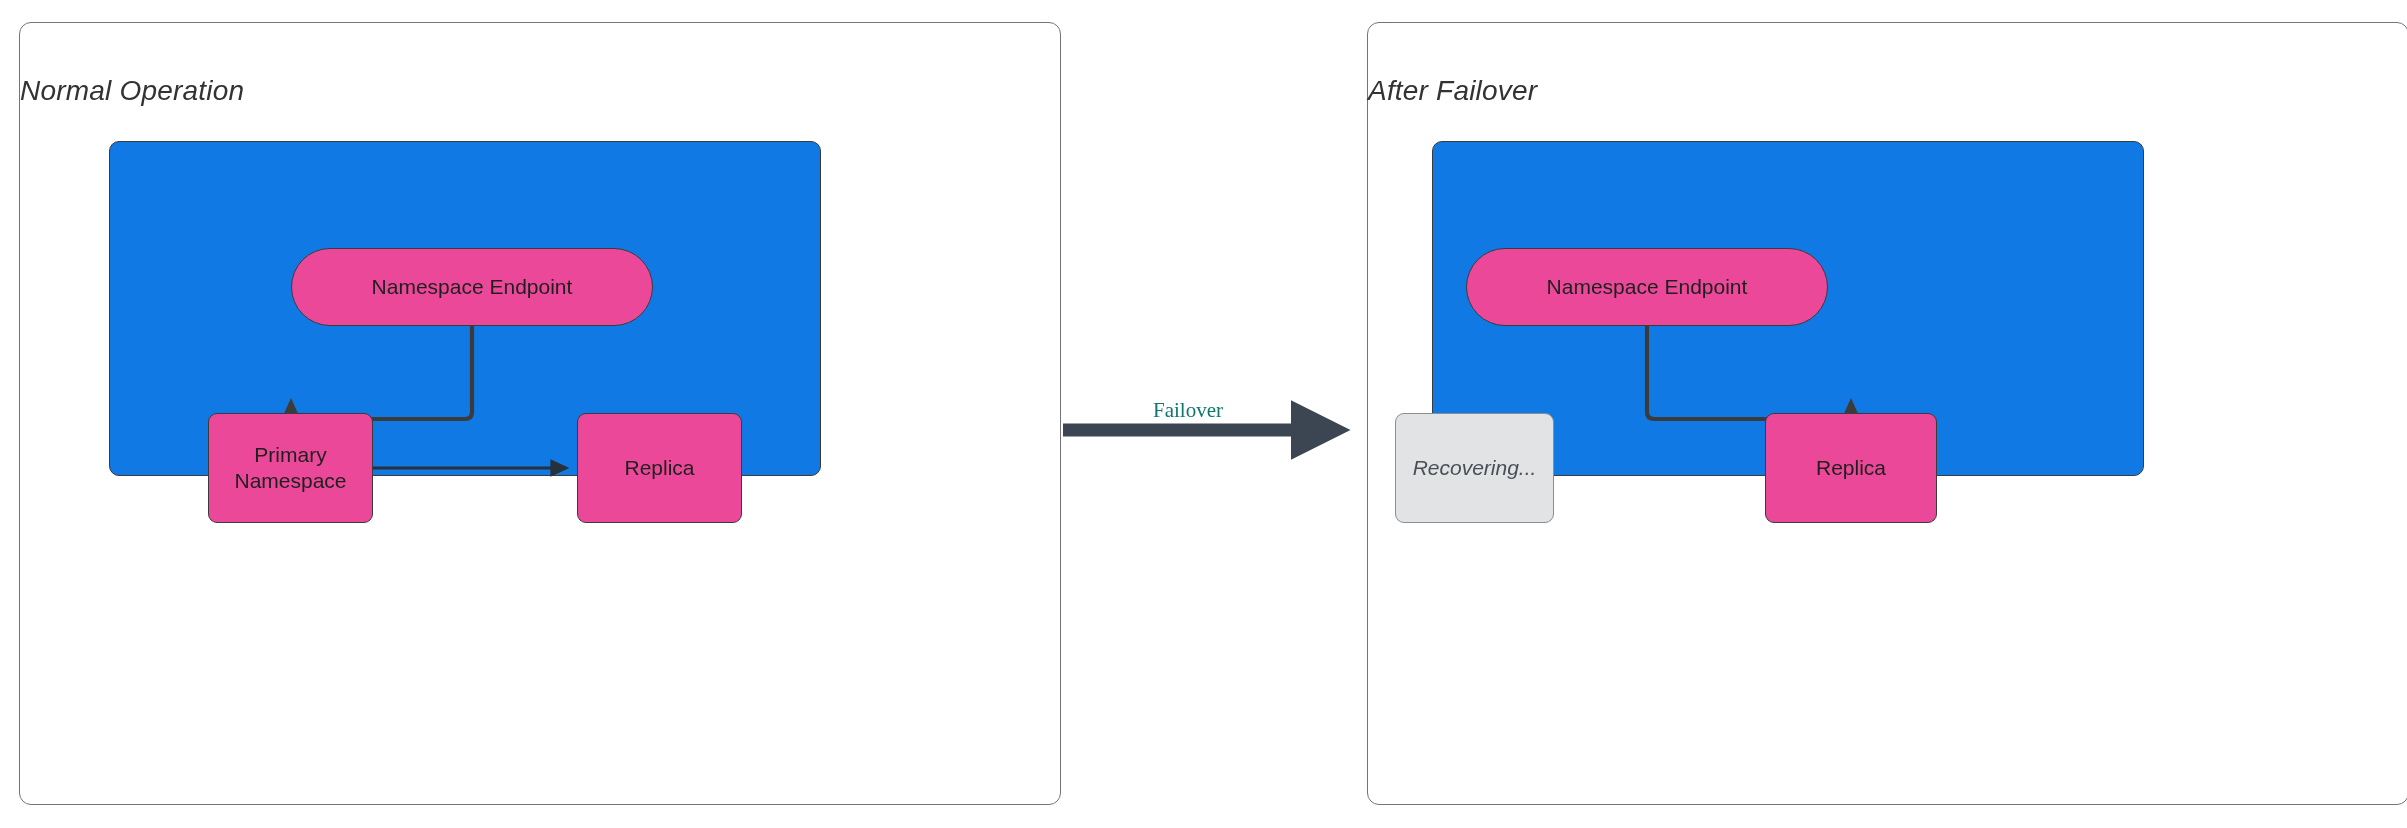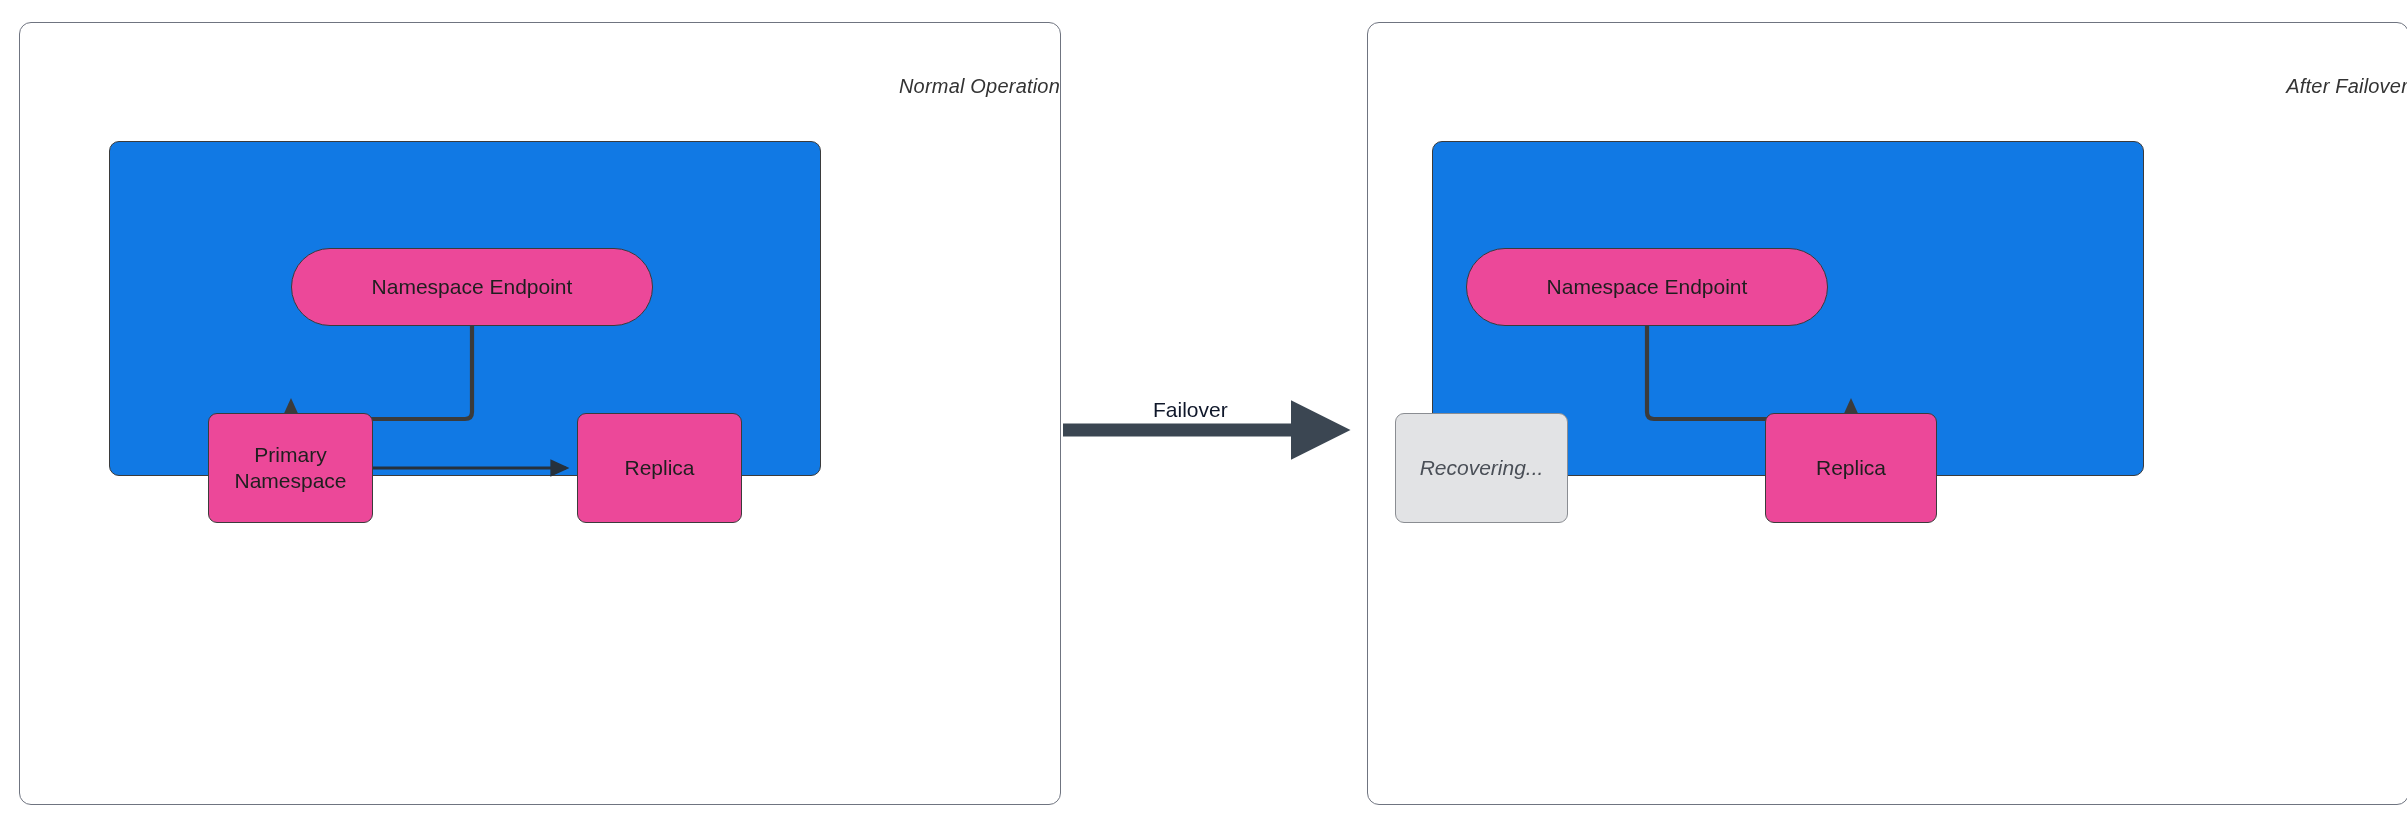--- a/index.html
+++ b/index.html
@@ -29,23 +29,23 @@
     border-radius: 12px;
   }
   #panel-left  { left: 19px;   top: 22px; width: 1042px; height: 783px; }
   #panel-right { left: 1341px; top: 22px; width: 1042px; height: 783px; margin-left: 26px; }
 
   .panel-title {
     position: absolute;
     left: 0;
     right: 0;
     top: 52px;
-    text-align: right;
+    text-align: left;
     font-style: italic;
-    font-size: 20px;
+    font-size: 28px;
     color: #333333;
     letter-spacing: .2px;
     white-space: nowrap;
   }
 
   
   .cluster {
     position: absolute;
     box-sizing: border-box;
     background: #1179e4;
@@ -79,21 +79,21 @@
     font-style: italic;
   }
 
   
   #node-ns-left      { left: 291px; top: 248px; width: 362px; height: 78px; }
   #node-primary      { left: 208px; top: 413px; width: 165px; height: 110px; }
   #node-replica-left { left: 577px; top: 413px; width: 165px; height: 110px; }
 
   
   #node-ns-right      { left: 1466px; top: 248px; width: 362px; height: 78px; }
-  #node-recovering    { left: 1395px; top: 413px; width: 173px; height: 110px; }
+  #node-recovering    { left: 1395px; top: 413px; width: 159px; height: 110px; }
   #node-replica-right { left: 1765px; top: 413px; width: 172px; height: 110px; }
 
   
   #edges {
     position: absolute;
     left: 0; top: 0;
     width: 2407px;
     height: 828px;
     z-index: 3;
     pointer-events: none;
@@ -120,23 +120,24 @@
   .edge-label {
     position: absolute;
     z-index: 6;
     white-space: nowrap;
     font-size: 21px;
     font-weight: bold;
     color: #ffffff;
   }
   #label-replication { left: 459px; top: 520px; }
   .edge-label.plain {
-    color: #0f172a;
+    color: #0f766e;
     font-weight: normal;
     font-size: 21px;
+    font-family: Liberation Serif, serif;
   }
   #label-failover { left: 1153px; top: 398px; }
 </style>
 </head>
 <body>
 
 <div id="canvas">
 
   <div class="panel" id="panel-left">
     <div class="panel-title">Normal Operation</div>

